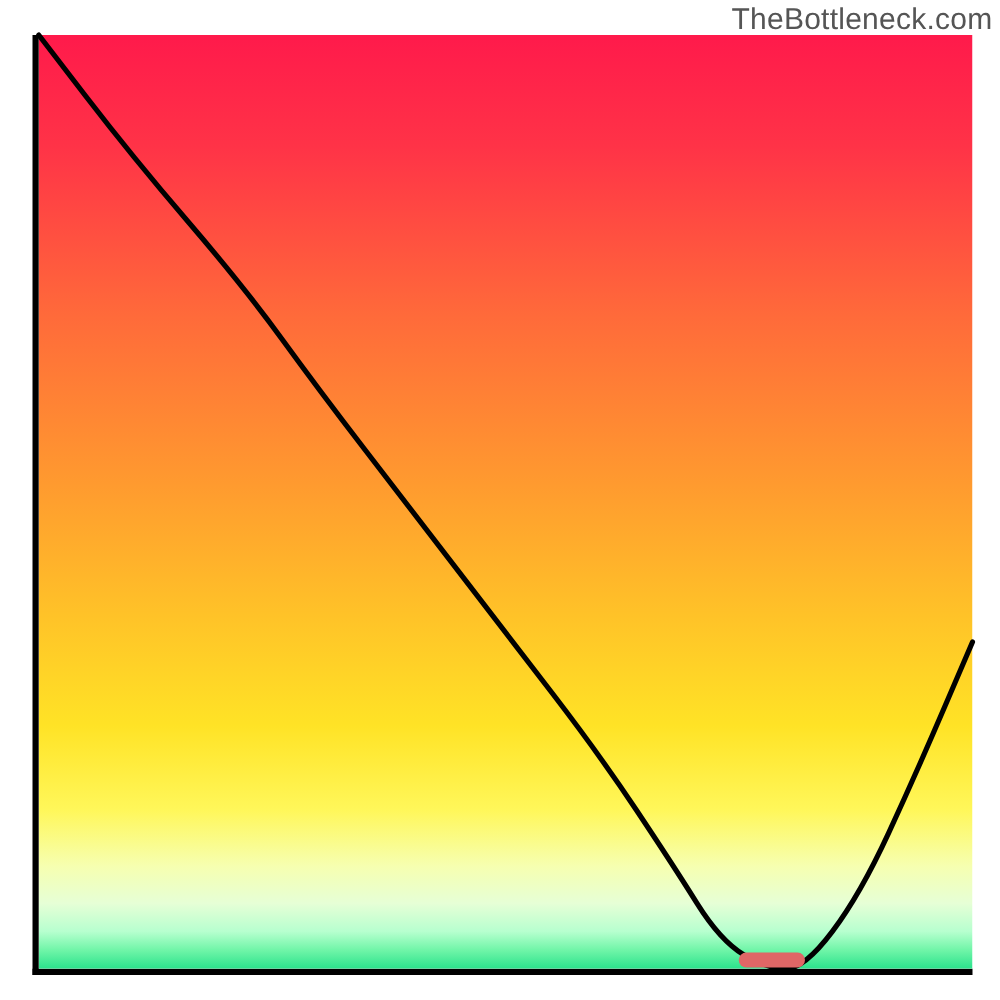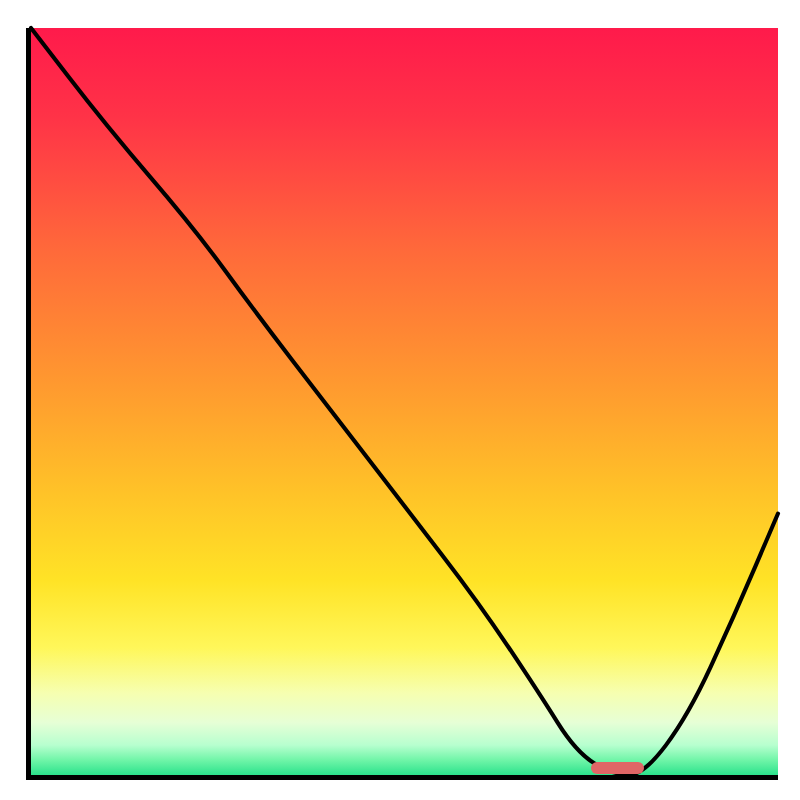--- a/index.html
+++ b/index.html
@@ -51,20 +51,21 @@
     position: absolute;
     background: #e06666;
     border-radius: 6px;
     height: 12px;
   }
 </style>
 </head>
 <body>
 <div class="container">
 
+  <div class="watermark">TheBottleneck.com</div>
 
   <div class="plot-frame">
 
     <svg class="gradient" viewBox="0 0 747 747" preserveAspectRatio="none">
       <defs>
         <linearGradient id="bg" x1="0" y1="0" x2="0" y2="1">
           <stop offset="0%" stop-color="#ff1a4b"></stop>
           <stop offset="12%" stop-color="#ff3347"></stop>
           <stop offset="30%" stop-color="#ff6a3a"></stop>
           <stop offset="48%" stop-color="#ff9a2f"></stop>

